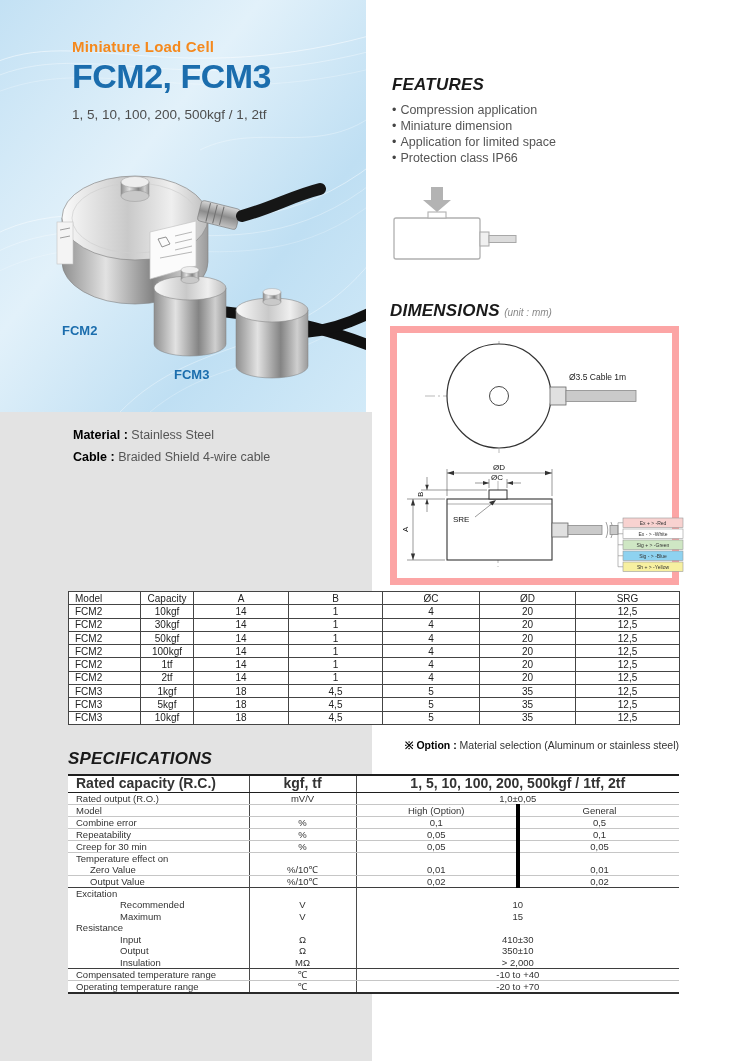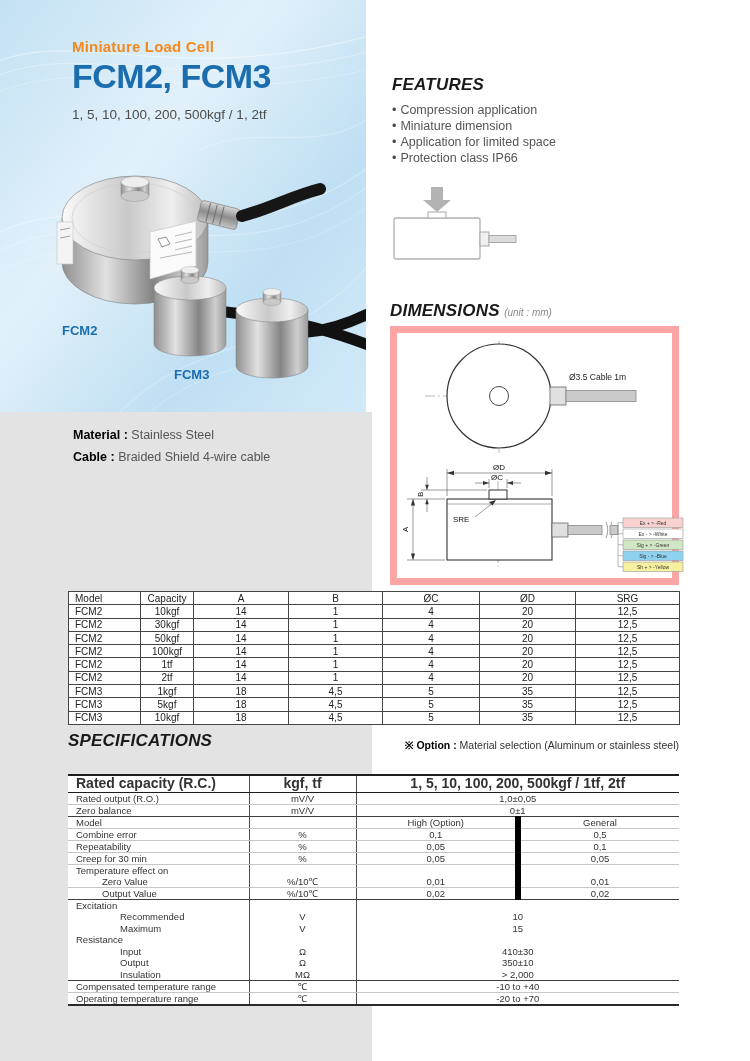--- a/index.html
+++ b/index.html
@@ -48,33 +48,33 @@
   table.dim { border-collapse:collapse; table-layout:fixed; width:611px; border:1.5px solid #222; background:#fff; }
   table.dim th, table.dim td {
     border:1px solid #444; font-size:10px; font-weight:normal; height:13.3px;
     text-align:center; color:#222; padding:0;
   }
   table.dim th:first-child, table.dim td:first-child { text-align:left; padding-left:6px; }
 
   .option-note { left:68px; top:738px; width:611px; text-align:right; font-size:10.5px; color:#333; }
   .option-note b { color:#000; }
 
-  .spec-heading { left:68px; top:731px; }
+  .spec-heading { left:68px; top:749px; }
 
   
   .spec-wrap { left:68px; top:774px; }
   table.spec { border-collapse:collapse; table-layout:fixed; width:611px;
     border-top:2px solid #1e1e1e; border-bottom:2px solid #2a2a2a; background:transparent; }
   table.spec td { font-size:9.5px; color:#333; height:11.6px; padding:0; line-height:11px; background:#fff; }
   table.spec td.lbl { text-align:left; padding-left:8px; border-right:1px solid #4a4a4a; }
-  table.spec td.ind1 { padding-left:34px; }
+  table.spec td.ind1 { padding-left:22px; }
   table.spec td.ind2 { padding-left:52px; }
   table.spec td.unit { text-align:center; border-right:1px solid #4a4a4a; }
   table.spec td.val { text-align:center; }
-  table.spec td.val.split { border-right:6px solid #000000; }
+  table.spec td.val.split { border-right:4px solid #000000; }
   table.spec tr.hdr td { font-weight:bold; font-size:14px; height:17px; border-bottom:1.5px solid #1e1e1e; }
   table.spec tr.section td { border-top:1.5px solid #3e3e3e; }
   table.spec tr.lined td { border-bottom:1px solid #c6c6c6; }
 
   svg text { font-family:"Liberation Sans", sans-serif; }
 </style>
 </head>
 <body>
 
 <div class="abs gray-band"></div>
@@ -400,25 +400,20 @@
         <tr class="hdr ">
           <td class="lbl">Rated capacity (R.C.)</td>
           <td class="unit">kgf, tf</td>
           <td class="val" colspan="2">1, 5, 10, 100, 200, 500kgf / 1tf, 2tf</td>
         </tr>
         <tr class="lined">
           <td class="lbl">Rated output (R.O.)</td>
           <td class="unit">mV/V</td>
           <td class="val" colspan="2">1,0±0,05</td>
         </tr>
-        <tr class="">
-          <td class="lbl">Zero balance</td>
-          <td class="unit">mV/V</td>
-          <td class="val" colspan="2">0±1</td>
-        </tr>
         <tr class="section lined">
           <td class="lbl">Model</td>
           <td class="unit"></td>
           <td class="val split">High (Option)</td>
           <td class="val">General</td>
         </tr>
         <tr class="lined">
           <td class="lbl">Combine error</td>
           <td class="unit">%</td>
           <td class="val split">0,1</td>

